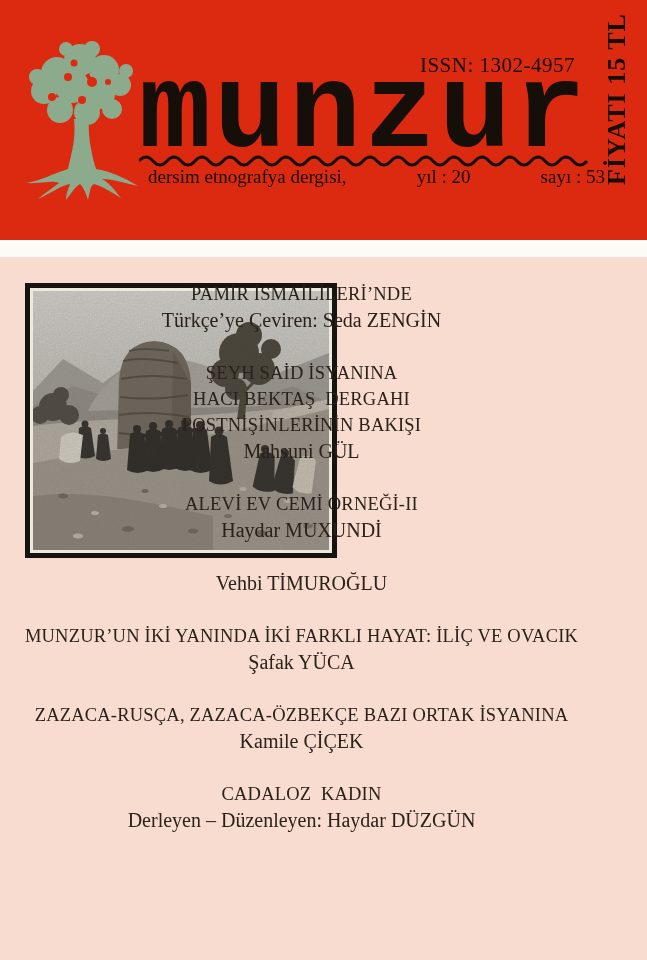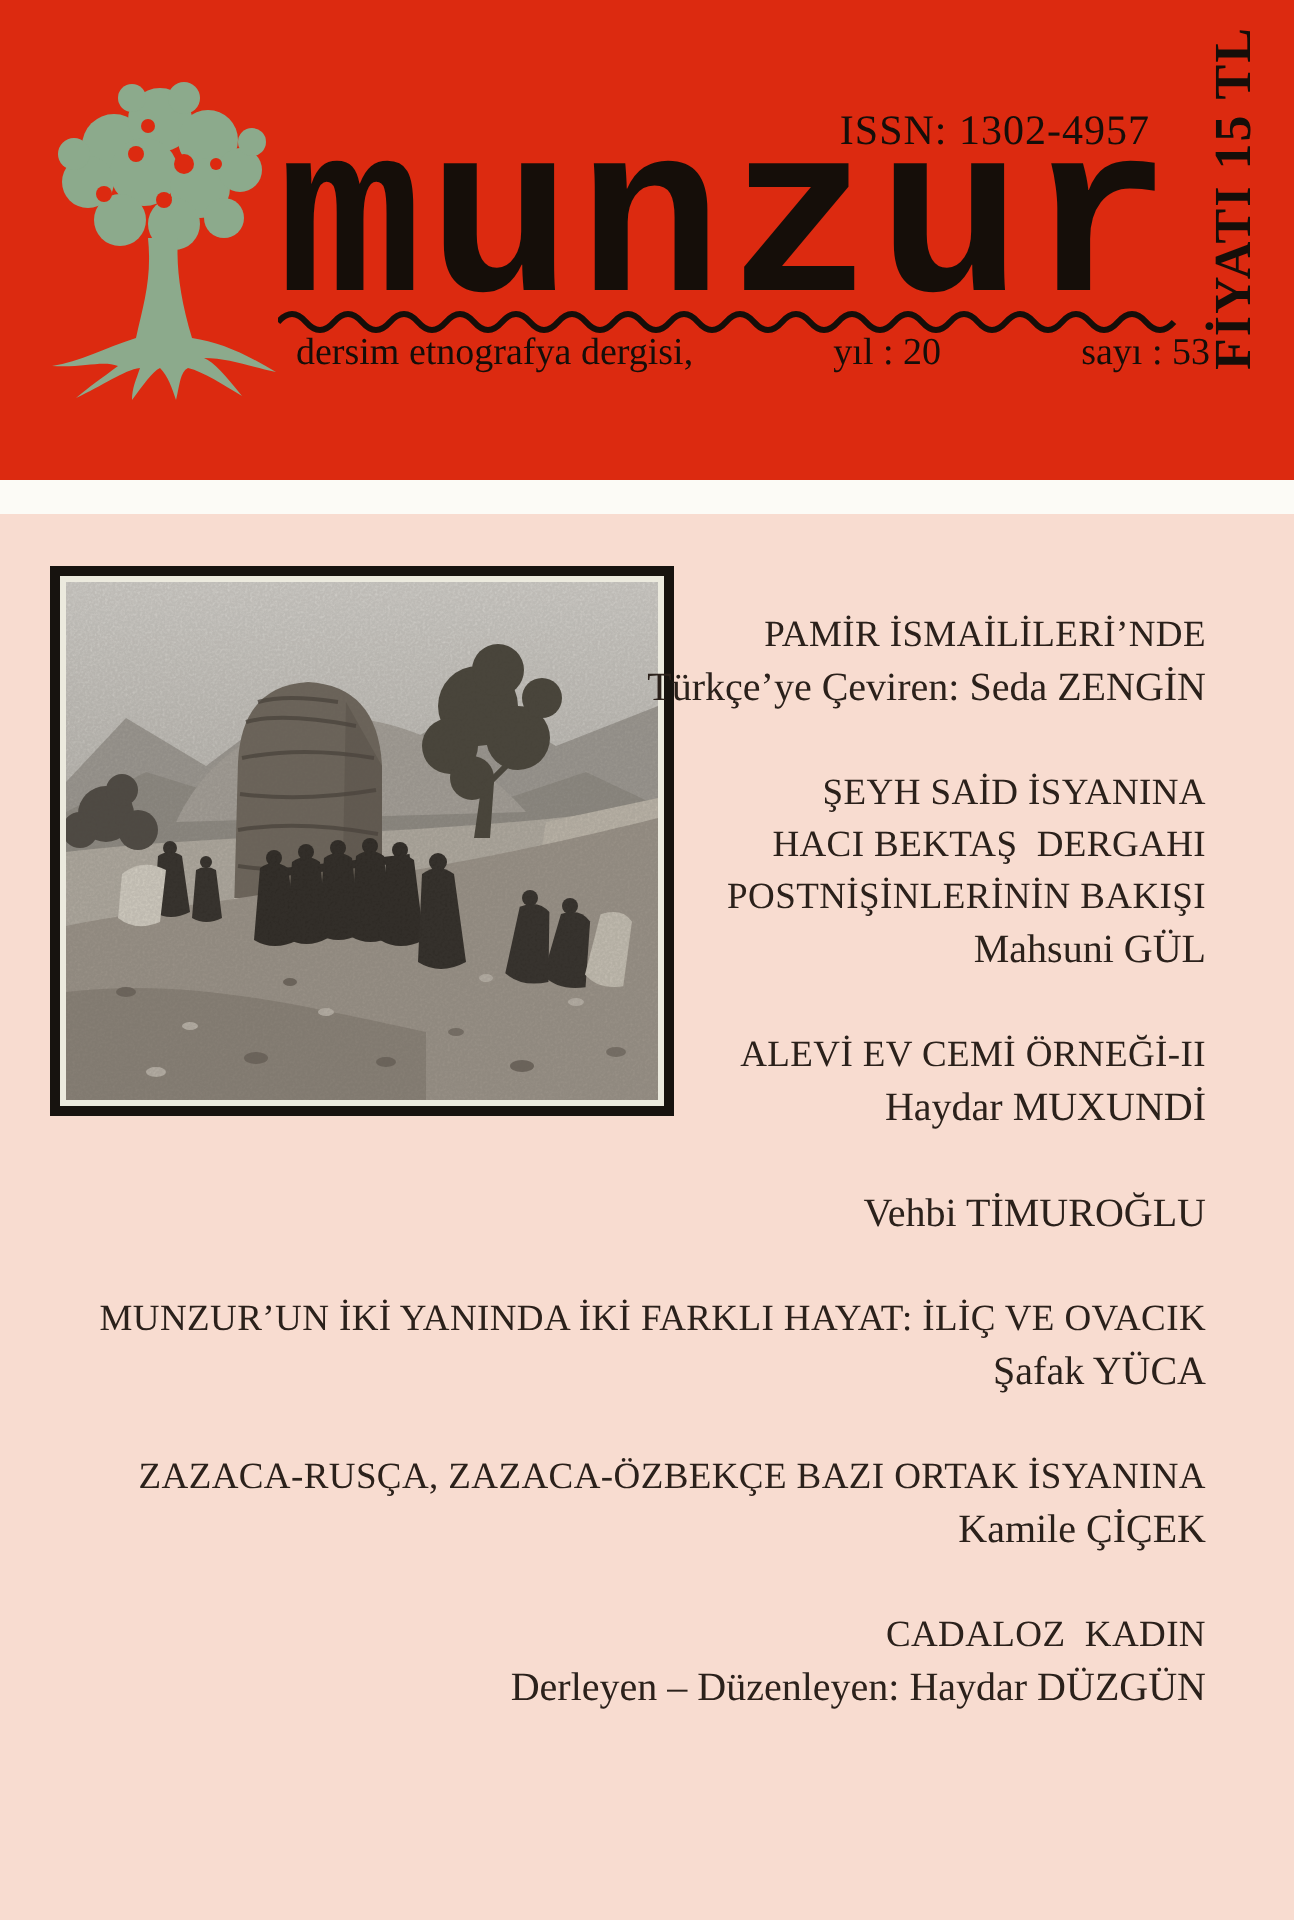--- a/index.html
+++ b/index.html
@@ -55,22 +55,22 @@
   .cover-photo{
     position:absolute;left:25px;top:283px;
     width:296px;height:259px;
     border:5px solid #17130f;
     padding:3px;background:#eceade;
   }
   .cover-photo svg{display:block;width:296px;height:259px;}
   
   .toc{
     position:absolute;left:0;top:257px;right:44px;
-    padding-top:48px;
-    text-align:right;color:var(--text);
+    padding-top:24px;
+    text-align:center;color:var(--text);
   }
   .article-entry{margin-bottom:27px;}
   .title-line{
     font-size:18.5px;line-height:26px;
     white-space:pre-wrap;letter-spacing:.2px;
   }
   .byline{font-size:20px;line-height:26px;}
 </style>
 </head>
 <body>

